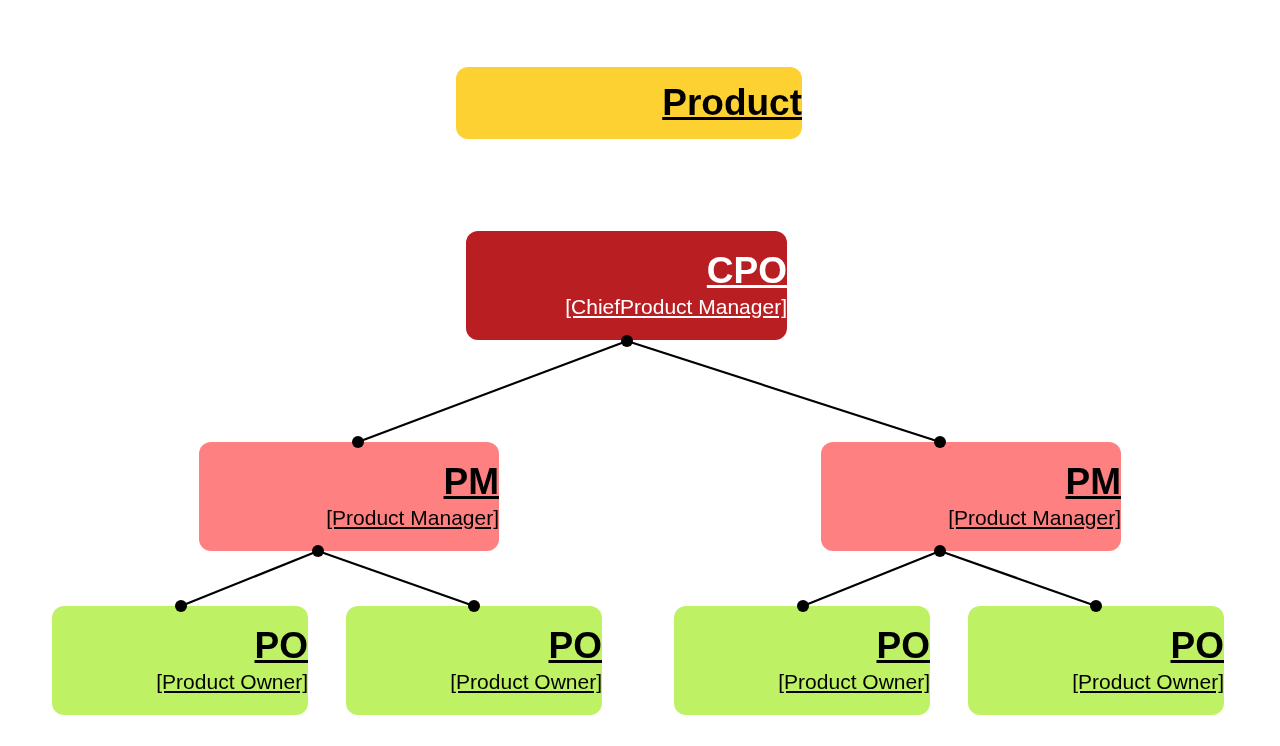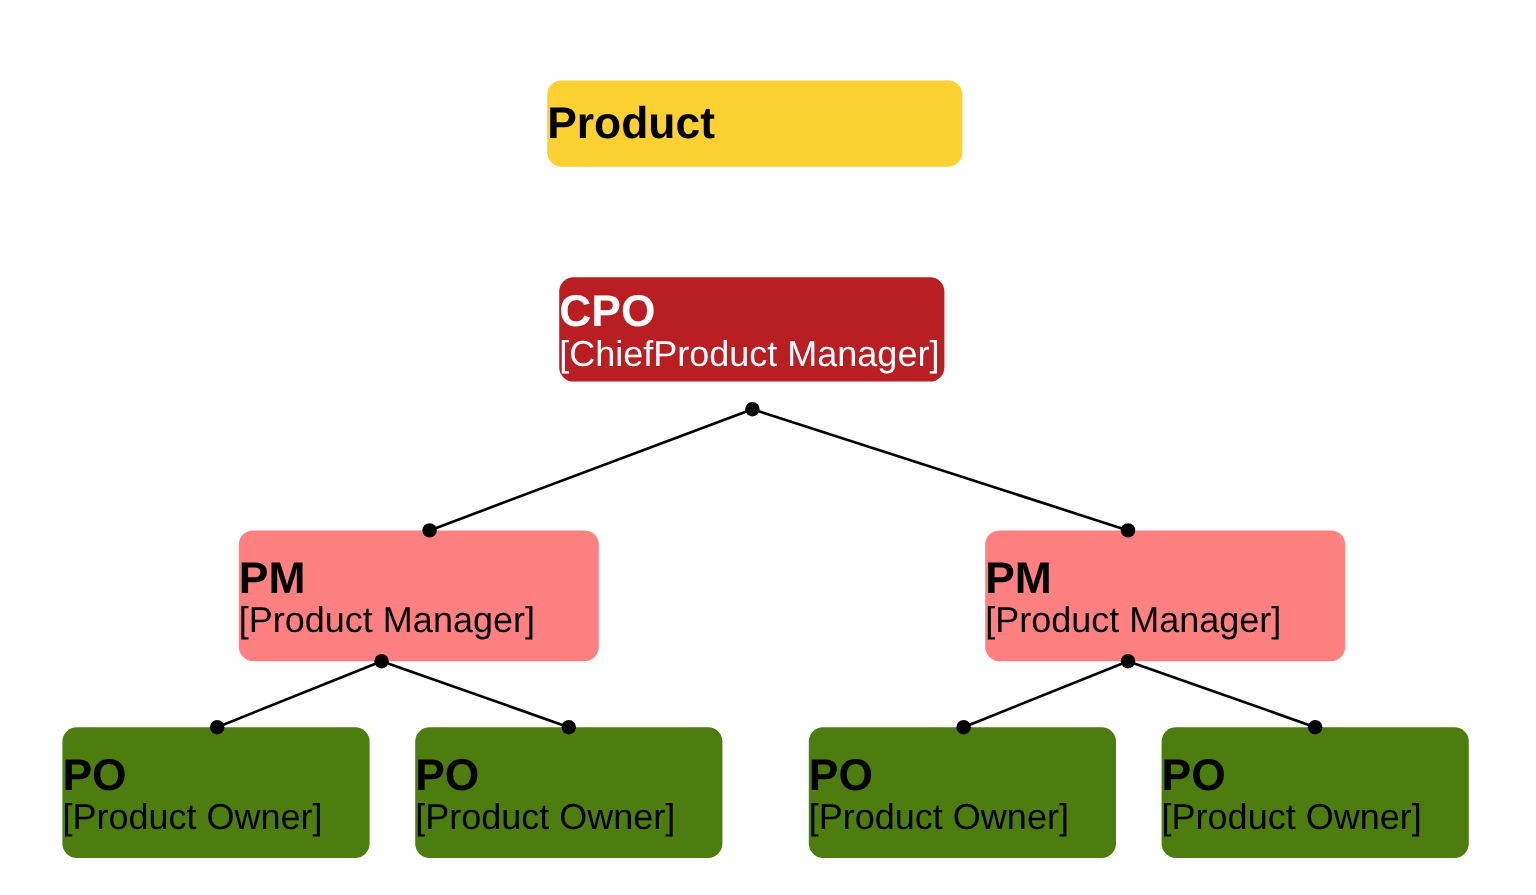--- a/index.html
+++ b/index.html
@@ -1,24 +1,24 @@
 <!DOCTYPE html>
 <html><head>
 <meta charset="utf-8">
 <style>
   html, body { margin:0; padding:0; background:#ffffff; }
   body { width:1280px; height:746px; position:relative; overflow:hidden; font-family:"Liberation Sans", sans-serif; }
-  .box { position:absolute; border-radius:12px; display:flex; flex-direction:column; align-items:flex-start; justify-content:center; text-align:center; box-sizing:border-box; }
+  .box { position:absolute; border-radius:12px; display:flex; flex-direction:column; align-items:flex-end; justify-content:center; text-align:center; box-sizing:border-box;text-decoration:underline; }
   .title-box { left:456px; top:67px; width:346px; height:72px; background:#fdd131; }
   .title-box .t { font-weight:700; font-size:37px; color:#000; }
   .node .abbr { font-weight:700; font-size:37px; line-height:42px; }
-  .node .full { font-size:30px; line-height:30px; margin-top:0; }
-  .cpo { left:466px; top:231px; width:321px; height:87px; background:#b81e22; color:#fff; }
+  .node .full { font-size:21px; line-height:30px; margin-top:0; }
+  .cpo { left:466px; top:231px; width:321px; height:109px; background:#b81e22; color:#fff; }
   .pm { top:442px; width:300px; height:109px; background:#ff8080; color:#000; }
-  .po { top:606px; width:256px; height:109px; background:#4d7c0f; color:#000; }
+  .po { top:606px; width:256px; height:109px; background:#bef264; color:#000; }
   svg.links { position:absolute; left:0; top:0; }
 </style>
 </head>
 <body>
 
 <svg class="links" width="1280" height="746">
   <g stroke="#000" stroke-width="2.2" fill="none">
     <line x1="627" y1="341" x2="358" y2="442"></line>
     <line x1="627" y1="341" x2="940" y2="442"></line>
     <line x1="318" y1="551" x2="181" y2="606"></line>

